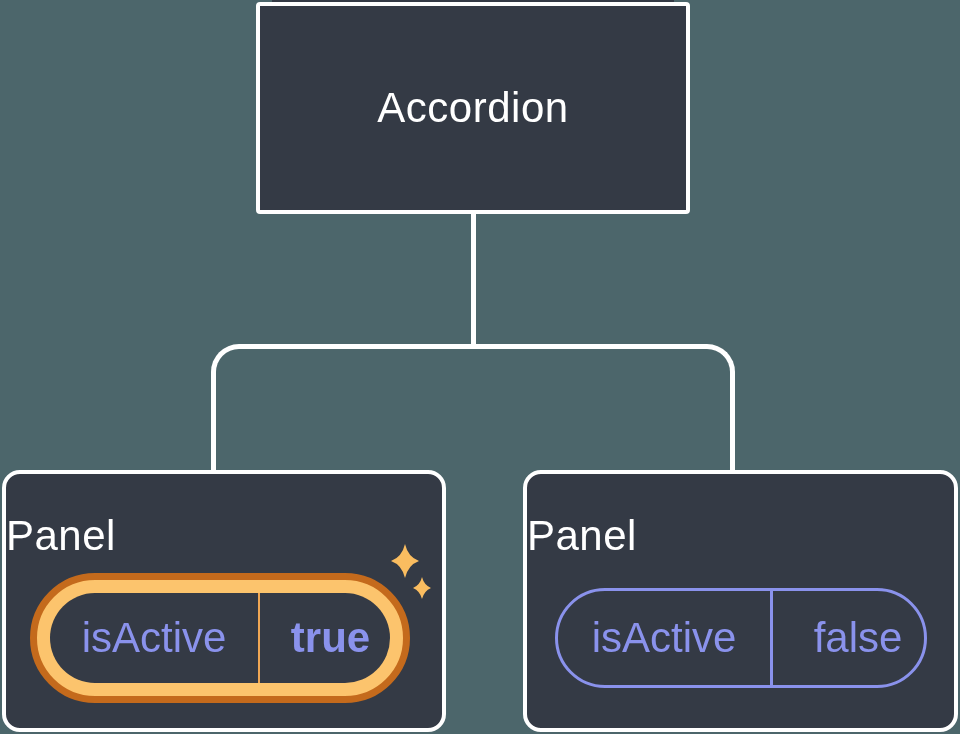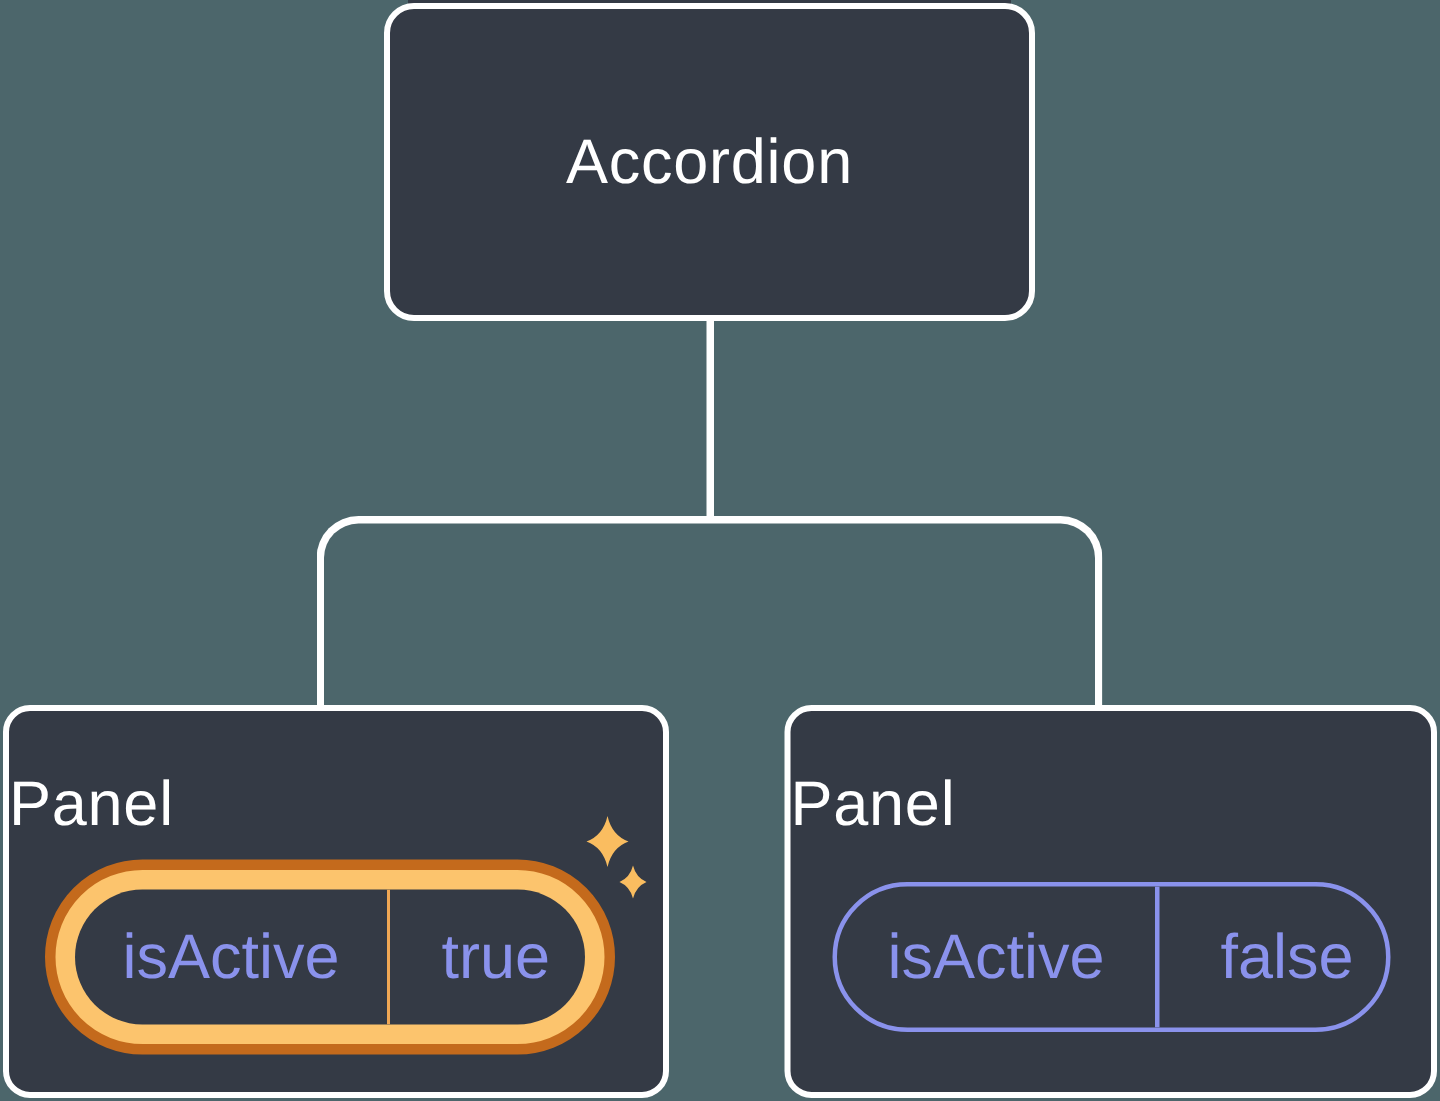--- a/index.html
+++ b/index.html
@@ -33,21 +33,21 @@
     z-index:0;
   }
   .node{
     position:absolute;
     background:var(--node-fill);
     border:4px solid var(--node-border);
     z-index:1;
   }
   .root-node{
     left:256px;top:2px;width:434px;height:212px;
-    border-radius:20px;
+    border-radius:4px;
     display:flex;align-items:center;justify-content:center;
   }
   .node-label{
     color:var(--label-text);
     font-size:42px;
     font-weight:500;
     letter-spacing:0.5px;
   }
   .panel-label{
     position:absolute;left:0;right:0;top:38px;
@@ -94,21 +94,21 @@
     position:absolute;left:28px;top:114px;
     width:372px;height:100px;
     border:3px solid var(--pill-border-inactive);
     background:transparent;
   }
   .cell{
     display:flex;align-items:center;justify-content:center;
     color:var(--prop-text);
     font-size:42px;
   }
-  .cell.value-bold{font-weight:normal;margin-left:11px;}
+  .cell.value-bold{font-weight:bold;margin-left:11px;}
   .pill-active .cell.name-cell{width:208px;}
   .pill-active .cell.value-cell{flex:1;}
   .pill-inactive .cell.name-cell{width:212px;}
   .pill-inactive .cell.value-cell{flex:1;padding-left:19px;}
   .divider{width:2px;}
   .divider.orange{background:var(--highlight-divider);}
   .divider.purple{width:3px;background:var(--pill-border-inactive);}
   .sparkles{
     position:absolute;left:378px;top:66px;
     width:58px;height:66px;

